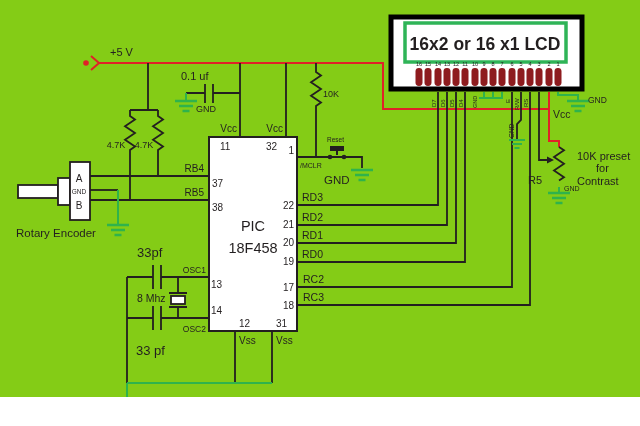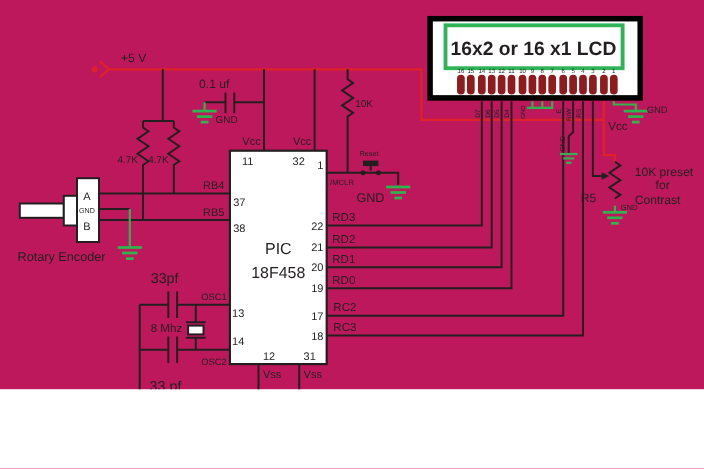--- a/index.html
+++ b/index.html
@@ -1,16 +1,16 @@
 <!DOCTYPE html>
 <html><head>
 <meta charset="utf-8">
 <style>
   html,body{margin:0;padding:0;background:#ffffff;}
-  .canvas{width:640px;height:354px;position:relative;background:#be185d;overflow:hidden;}
+  .canvas{width:640px;height:397px;position:relative;background:#84cc16;overflow:hidden;}
   svg{display:block;}
   text{font-family:"Liberation Sans","DejaVu Sans",sans-serif;fill:#231f20;}
 </style>
 </head>
 <body>
 
 <div class="canvas">
 <svg width="640" height="426" viewBox="0 0 640 426">
   <defs>
     <g id="gndL" stroke="#2fb34c" stroke-width="2.5">

